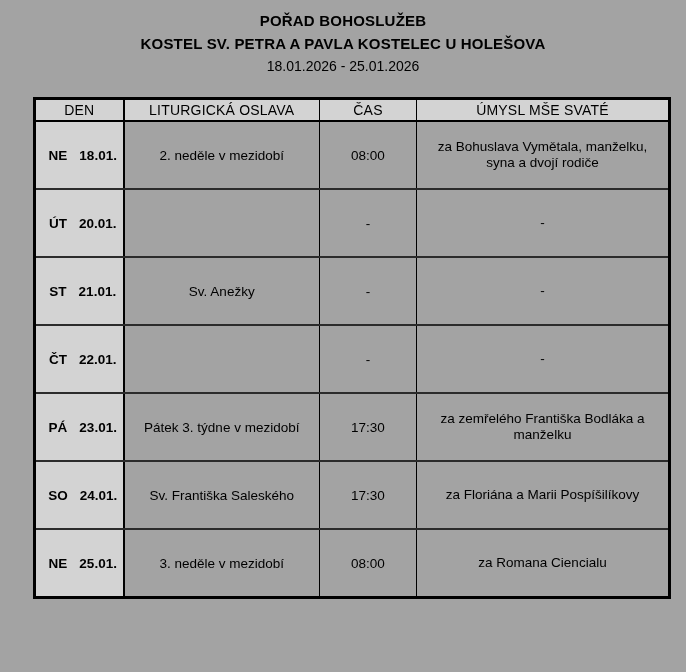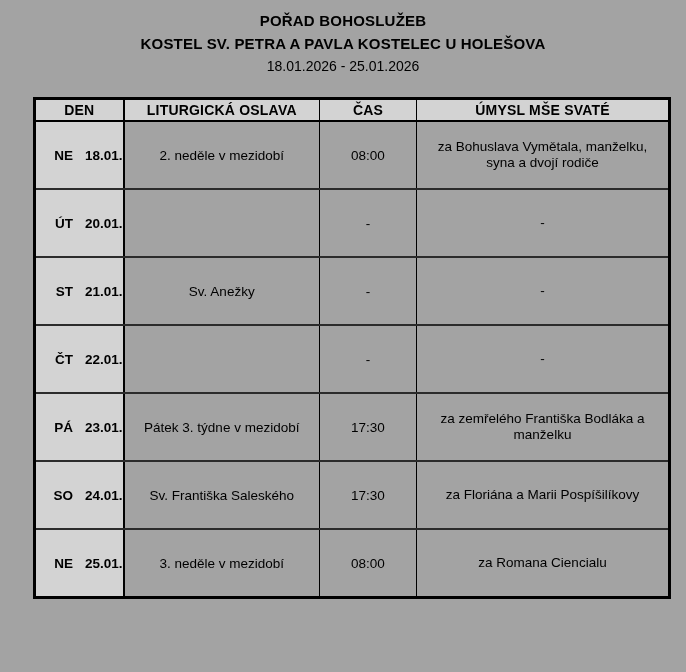--- a/index.html
+++ b/index.html
@@ -42,21 +42,21 @@
     border: 3px solid #000000;
   }
   col.c-day   { width: 89px; }
   col.c-cel   { width: 196px; }
   col.c-time  { width: 97px; }
   col.c-int   { width: 253px; }
 
   th {
     background: #d3d3d3;
     font-size: 14px;
-    font-weight: bold;
+    font-weight: normal;
     height: 20px;
     text-align: center;
     vertical-align: middle;
     border: 1px solid #000000;
     border-bottom: 2px solid #000000;
     letter-spacing: 0.2px;
     padding: 0;
   }
   th.h-day { border-right: 2px solid #000000; }
 
@@ -67,21 +67,21 @@
     vertical-align: middle;
     border-left: 1px solid #000000;
     border-right: 1px solid #000000;
     border-top: 2px solid #2b2b2b;
     border-bottom: 2px solid #2b2b2b;
     padding: 0 5px;
   }
   td.cell-day {
     background: #d3d3d3;
     font-weight: bold;
-    text-align: right;
+    text-align: center;
     padding: 0 0 0 7px;
     border-right: 2px solid #000000;
     white-space: nowrap;
   }
   td.cell-day .day-abbr { display: inline-block; }
   td.cell-day .day-date { display: inline-block; margin-left: 12px; }
   td.cell-celebration { white-space: pre-line; line-height: 19px; }
   td.cell-intention   { white-space: pre-line; line-height: 16px; margin-top: 36px; }
   td.cell-time        { }
 </style>

